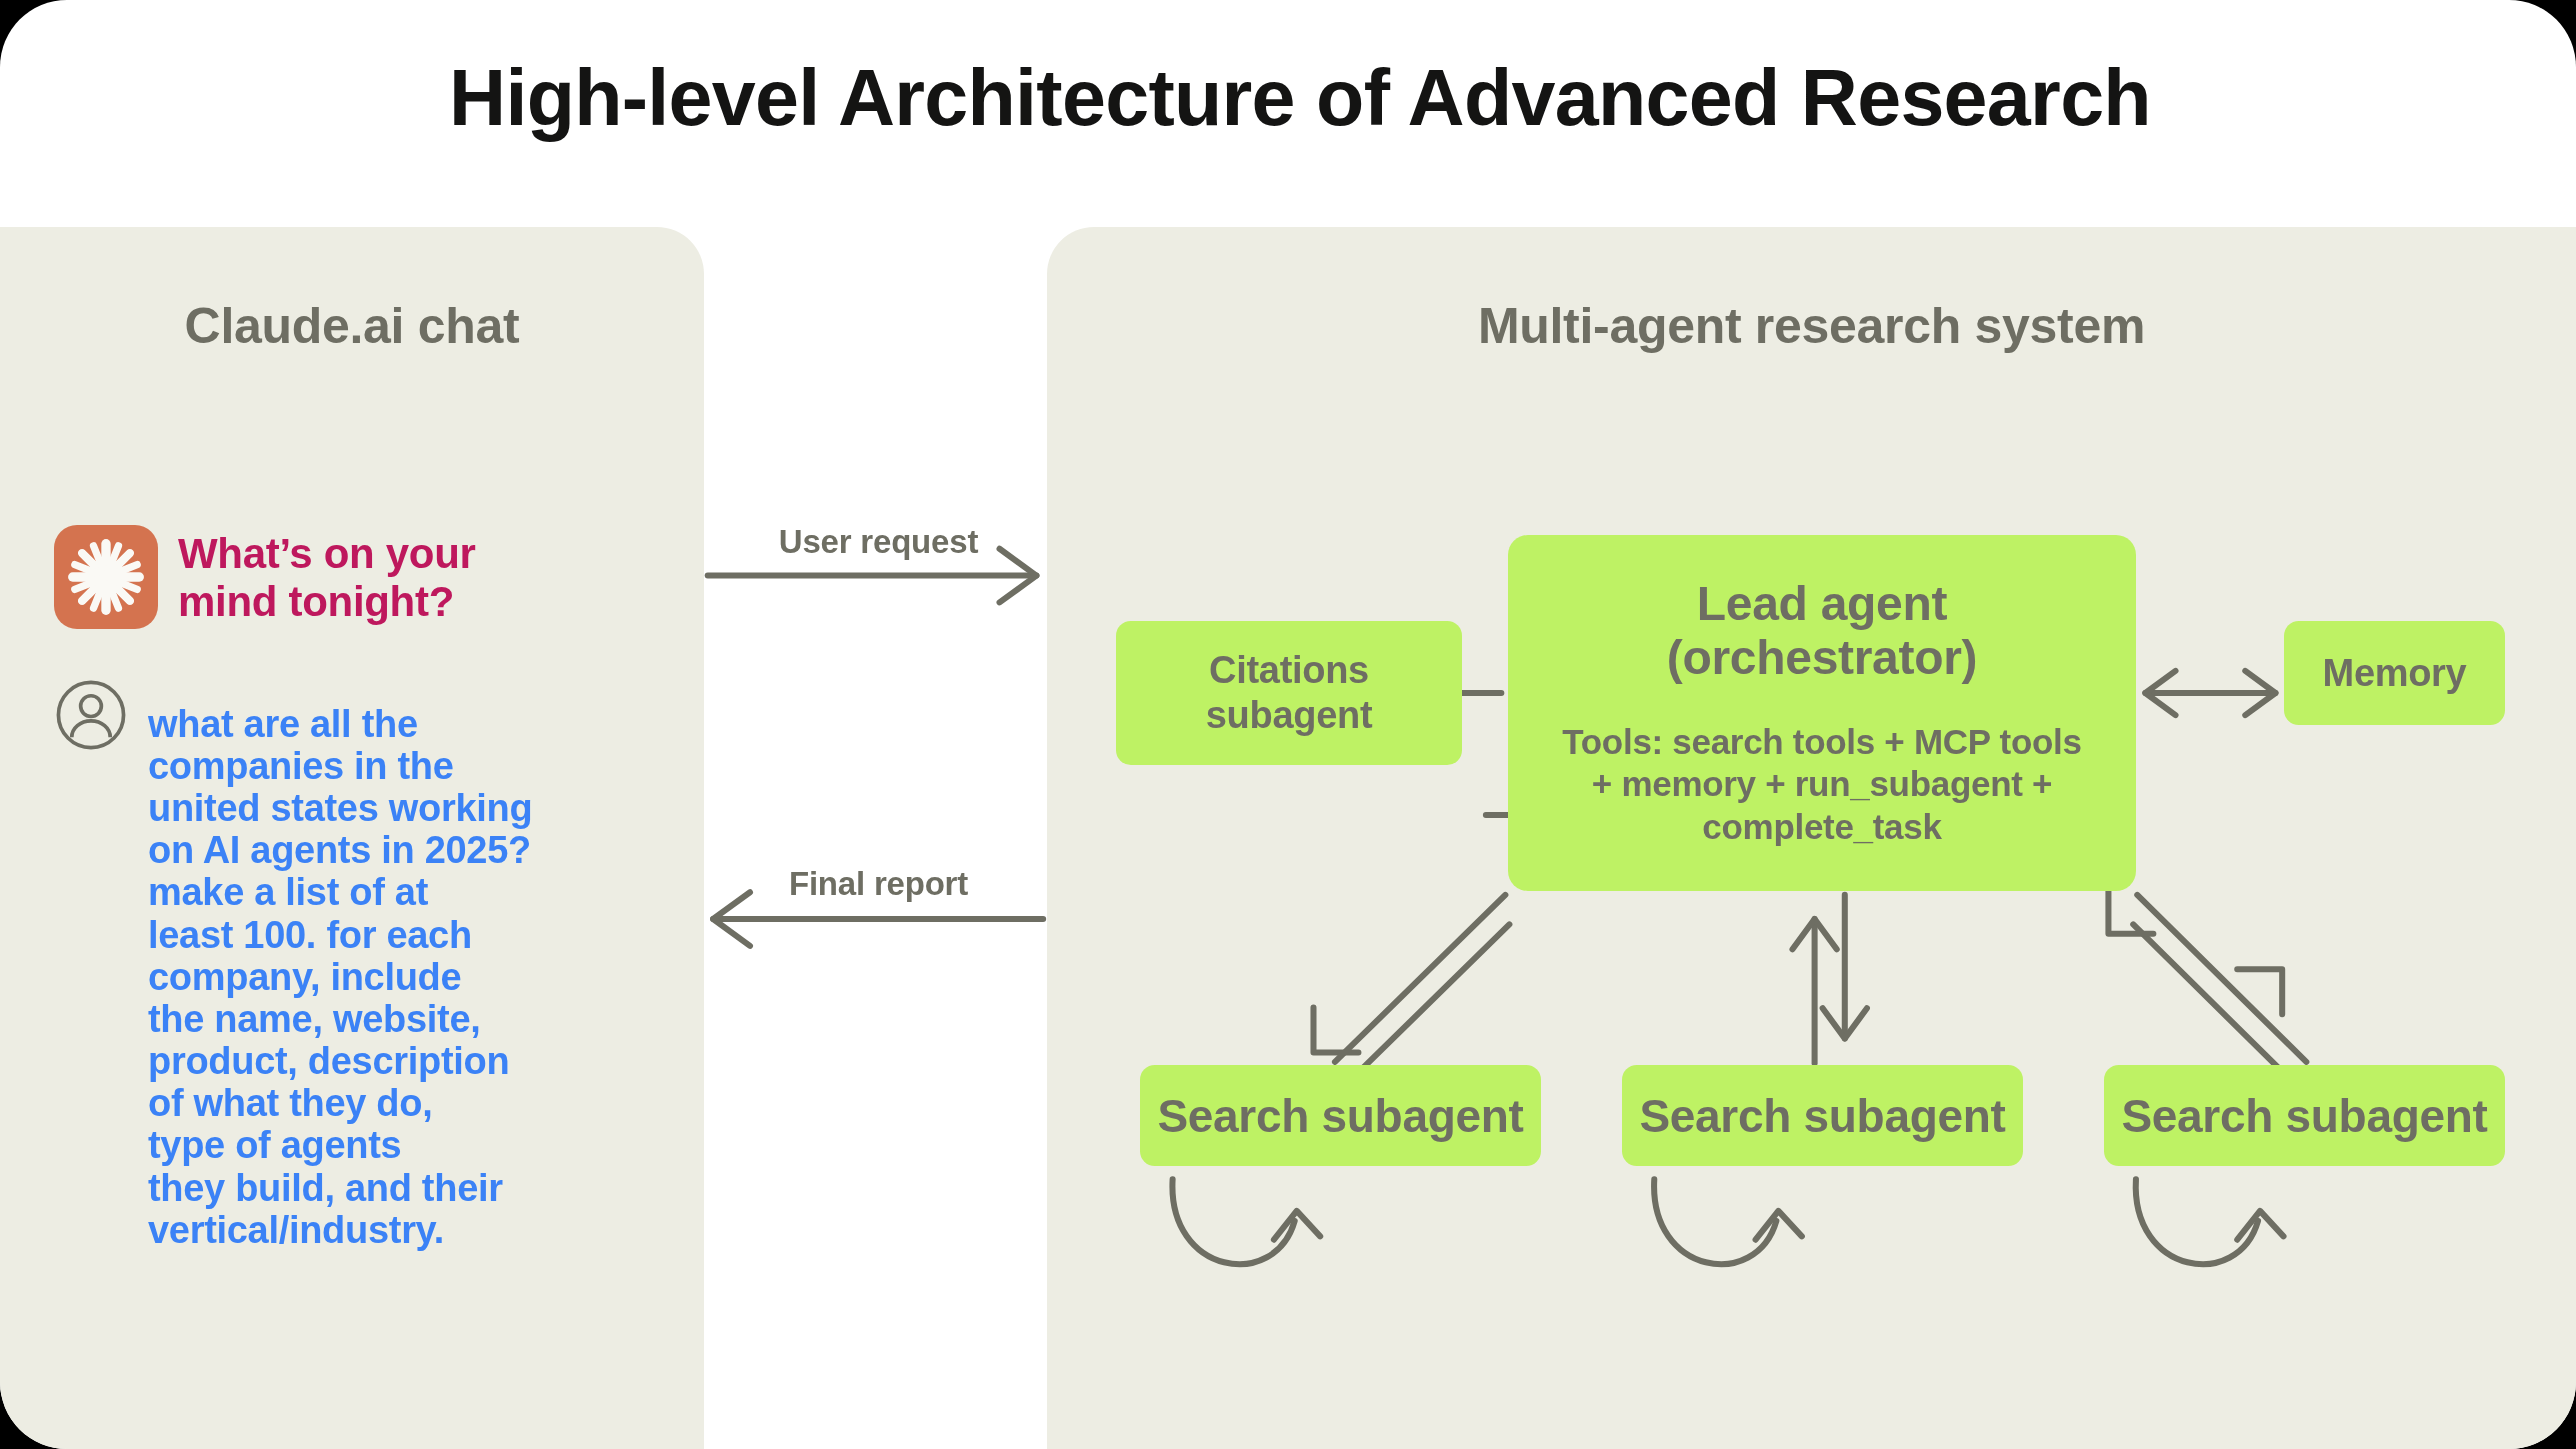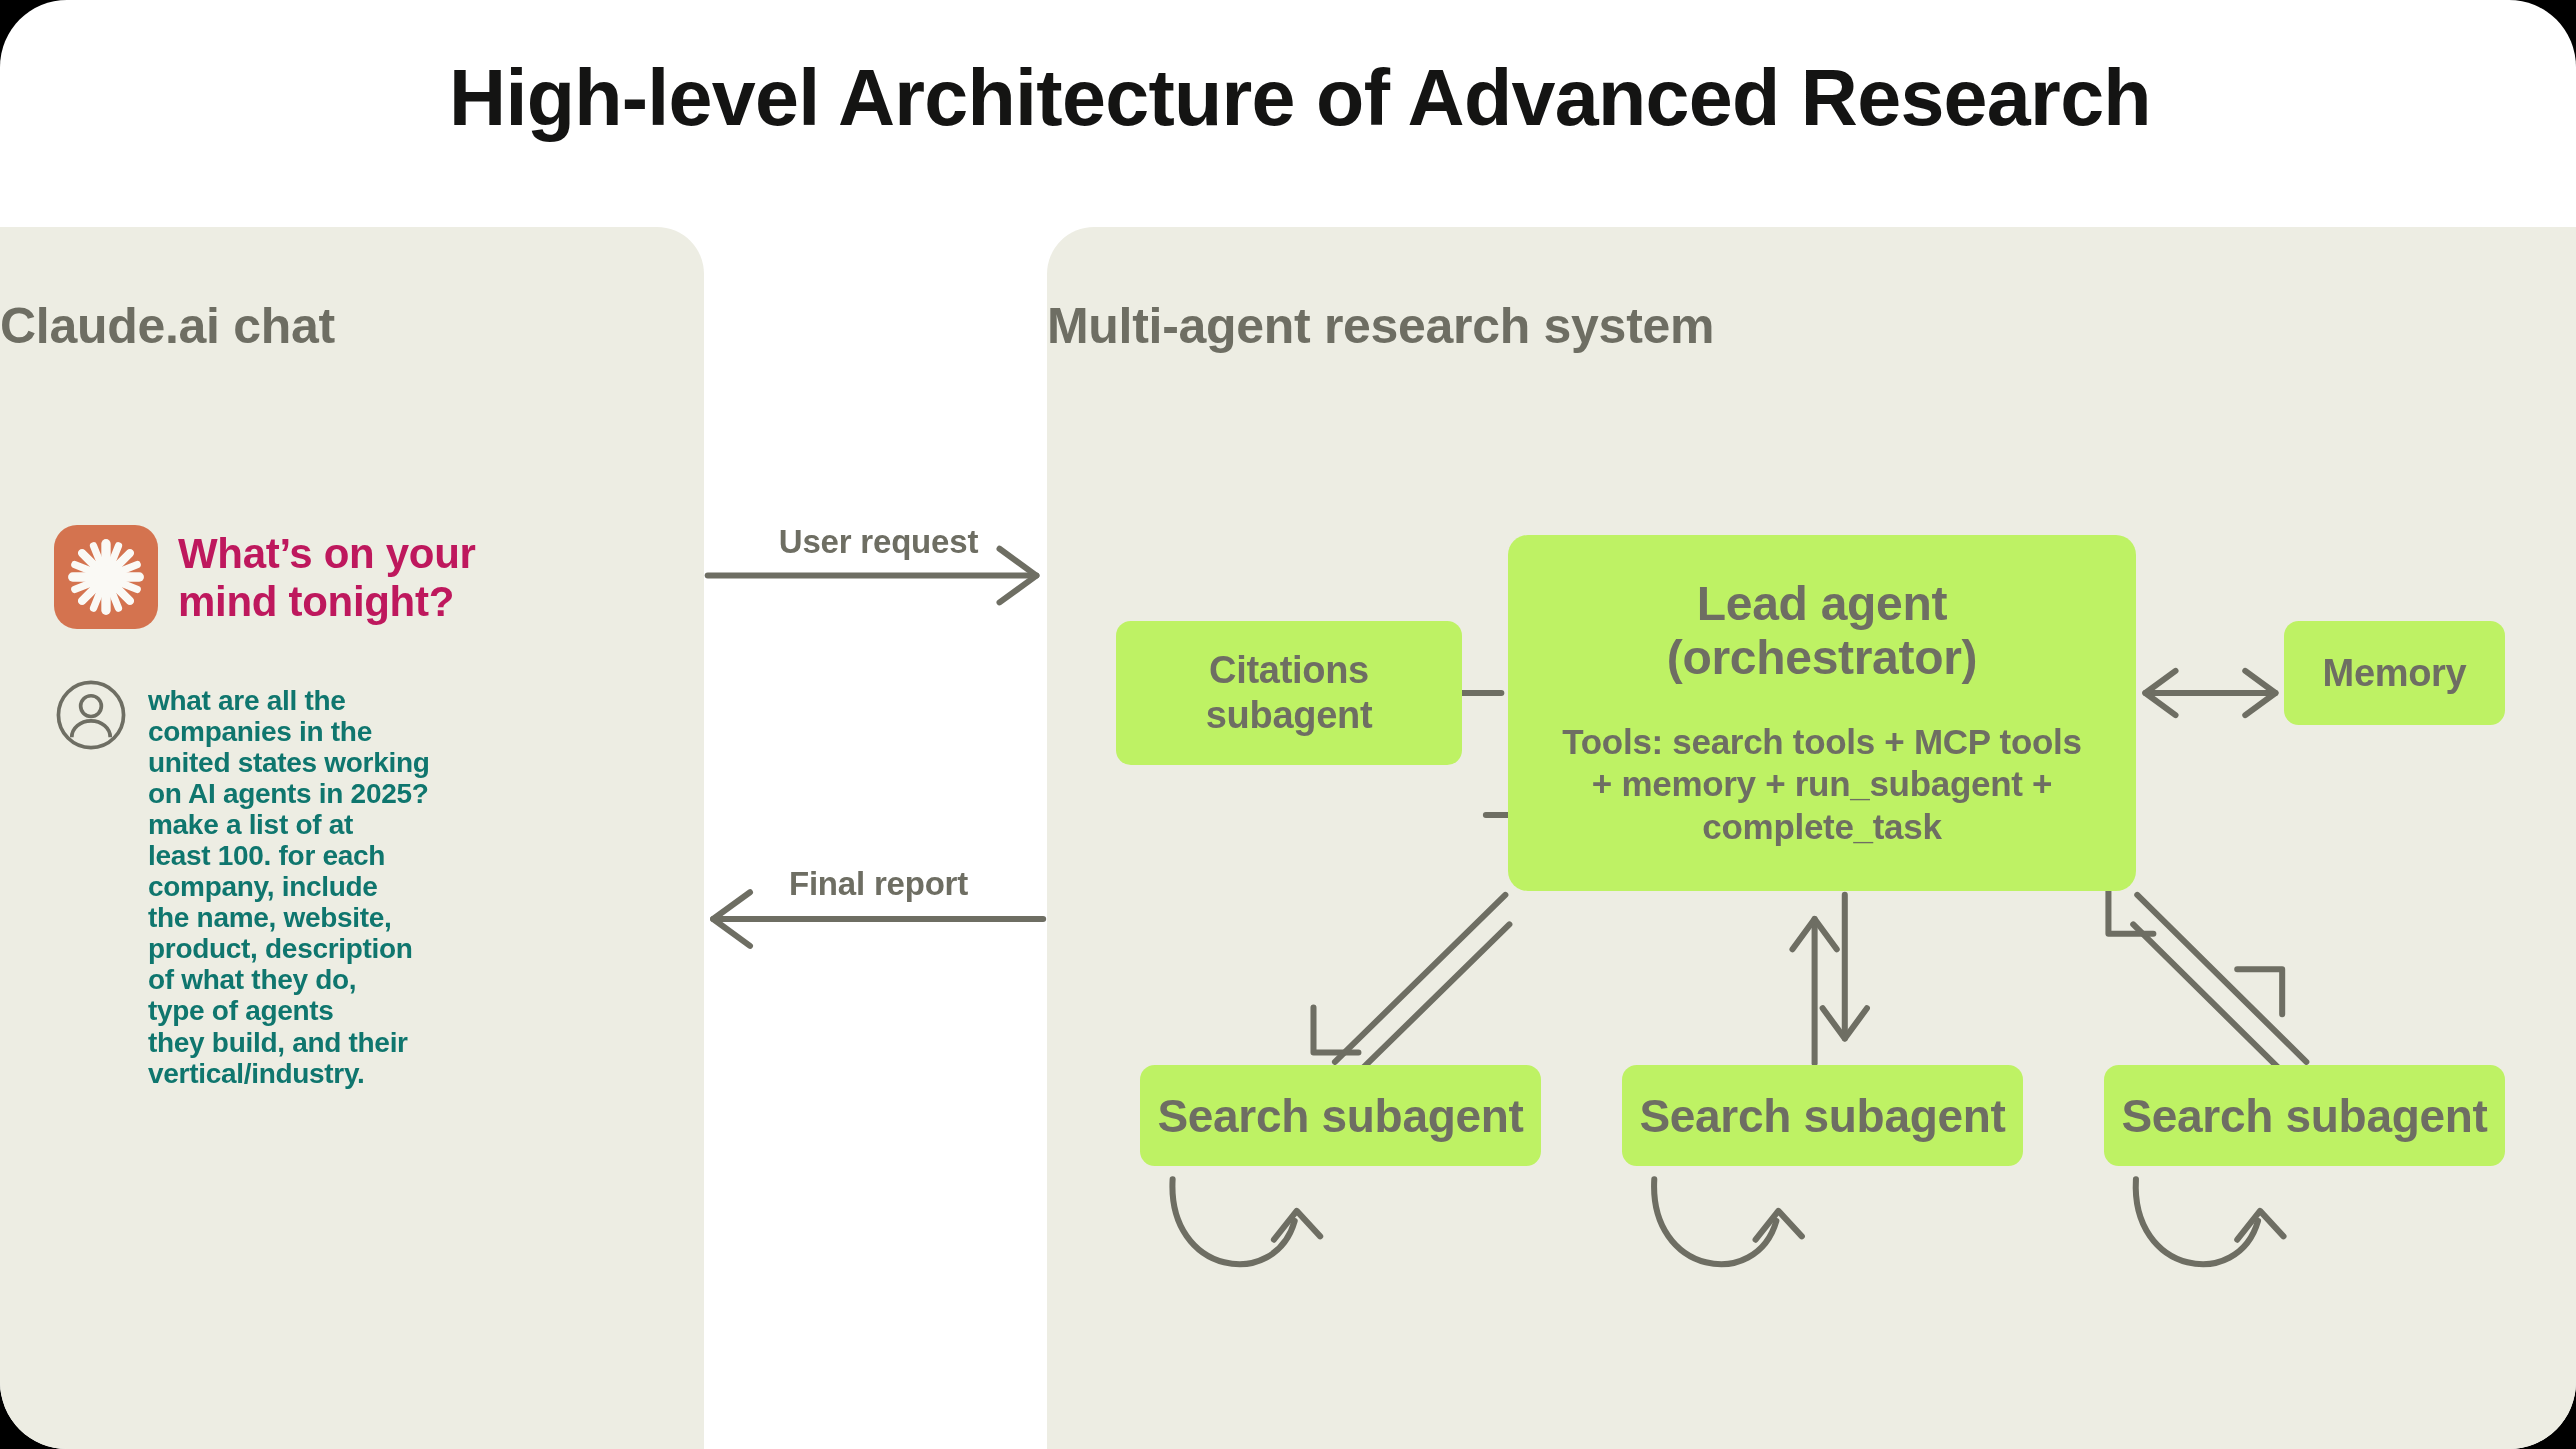--- a/index.html
+++ b/index.html
@@ -56,20 +56,21 @@
     left: 1047px;
     top: 227px;
     width: 1529px;
     height: 1222px;
     border-radius: 47px 0 0 0;
   }
   .panel-title {
     position: absolute;
     top: 70px;
     width: 100%;
+    text-align: center;
     font-size: 50px;
     font-weight: 700;
     color: #6E6E63;
     letter-spacing: -0.3px;
   }
 
   
   #assistant-row {
     position: absolute;
     left: 54px;
@@ -105,27 +106,28 @@
     left: 54px;
     top: 678px;
     width: 590px;
     display: flex;
     align-items: flex-start;
     gap: 20px;
   }
   #user-avatar { flex: 0 0 auto; width: 74px; height: 74px; }
   #user-avatar svg { display:block; width:74px; height:74px; }
   #user-text {
-    font-size: 28px;
+    font-size: 38px;
     font-weight: 700;
     line-height: 1.11;
-    color: #0f766e;
+    color: #3b82f6;
     letter-spacing: -0.3px;
     white-space: pre-line;
     padding-top: 6.7px;
+    margin-top: 18px;
   }
 
   
   .flow-label {
     position: absolute;
     font-size: 33px;
     font-weight: 700;
     color: #6E6E63;
     text-align: center;
     letter-spacing: -0.2px;

